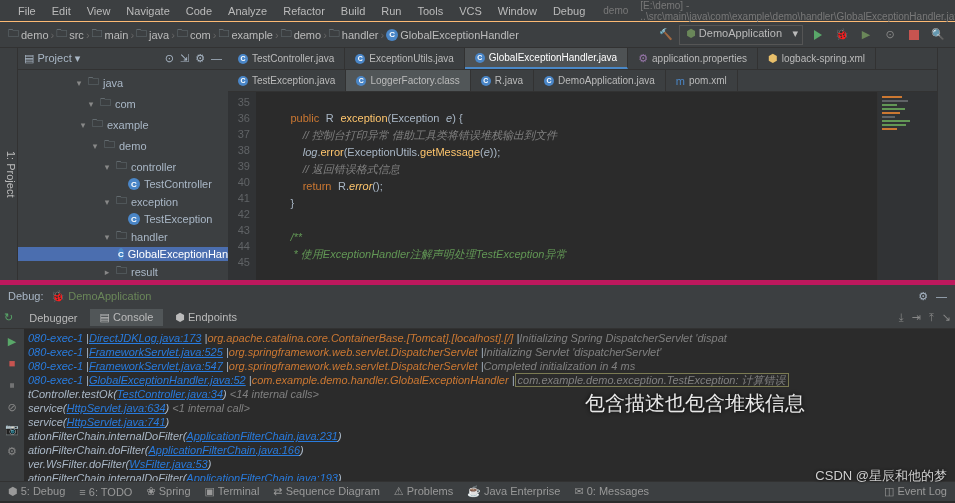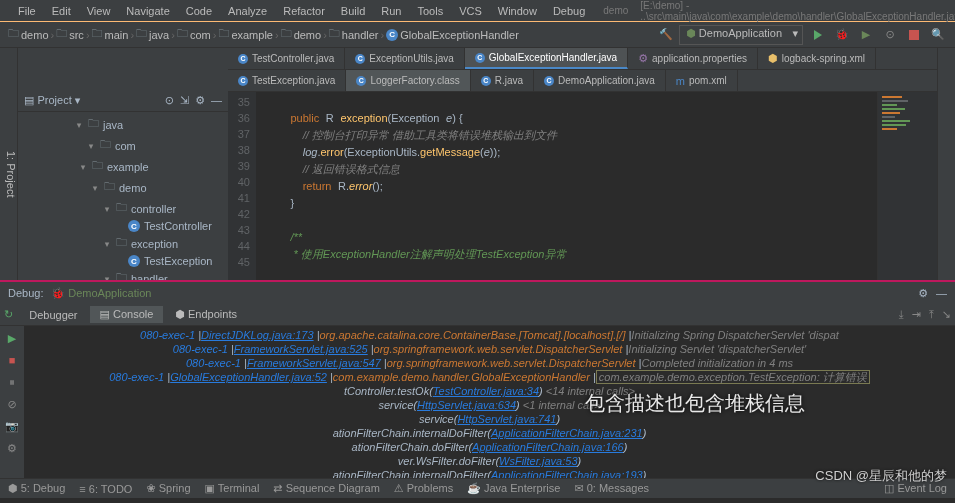--- a/index.html
+++ b/index.html
@@ -11,21 +11,21 @@
 .toolbar { height:26px; background:#3c3f41; display:flex; align-items:center; padding:0 8px; border-bottom:1px solid #323232; }
 .crumb { display:flex; align-items:center; gap:2px; color:#bbb; }
 .crumb .sep { color:#666; }
 .crumb .icon-folder { color:#87939a; }
 .run-config { margin-left:auto; display:flex; align-items:center; gap:6px; }
 .run-select { background:#3c3f41; border:1px solid #555; color:#bbb; padding:1px 20px 1px 6px; height:20px; position:relative; }
 .run-btn { width:18px; height:18px; display:flex; align-items:center; justify-content:center; }
 .main { display:flex; height:232px; }
 .left-gutter { width:18px; background:#3c3f41; border-right:1px solid #323232; writing-mode:vertical-rl; text-align:center; padding-top:20px; color:#bbb; }
 .project-panel { width:210px; background:#3c3f41; display:flex; flex-direction:column; }
-.panel-header { height:22px; display:flex; align-items:center; padding:0 6px; border-bottom:1px solid #323232; gap:4px;margin-top:42px; }
+.panel-header { height:22px; display:flex; align-items:center; padding:0 6px; border-bottom:1px solid #323232; gap:4px; }
 .tree { flex:1; overflow:hidden; padding:2px 0; }
 .tree-item { display:flex; align-items:center; gap:4px; padding:1px 0; white-space:nowrap; }
 .tree-item.selected { background:#4b6eaf; color:#fff; }
 .arrow { width:10px; display:inline-block; text-align:center; color:#888; font-size:9px; }
 .folder { color:#87939a; }
 .class-icon { width:12px; height:12px; border-radius:50%; background:#4a86c7; color:#fff; display:inline-flex; align-items:center; justify-content:center; font-size:8px; font-weight:bold; }
 .editor-area { flex:1; display:flex; flex-direction:column; background:#2b2b2b; position:relative; }
 .tabs-row { display:flex; background:#3c3f41; height:22px; border-bottom:1px solid #323232; overflow:hidden; }
 .tab { padding:3px 10px; color:#bbb; display:flex; align-items:center; gap:4px; border-right:1px solid #323232; font-size:10px; white-space:nowrap; }
 .tab.active { background:#4e5254; color:#fff; border-bottom:2px solid #4a88c7; }
@@ -36,21 +36,21 @@
 .kw { color:#cc7832; }
 .cmt { color:#808080; font-style:italic; }
 .doc { color:#629755; font-style:italic; }
 .fn { color:#ffc66d; }
 .cls { color:#a9b7c6; }
 .param { color:#a9b7c6; font-style:italic; }
 .breadcrumb-bottom { height:20px; background:#3c3f41; border-top:1px solid #323232; padding:2px 10px; color:#888; font-size:10px; }
 .right-gutter { width:18px; background:#3c3f41; border-left:1px solid #323232; }
 .minimap { width:60px; background:#313335; border-left:1px solid #323232; padding:4px; }
 .mm-line { height:2px; margin-bottom:2px; }
-.debug-panel { border-top:2px solid #be185d;text-align:center; }
+.debug-panel { border-top:5px solid #be185d; }
 .debug-header { height:22px; background:#3c3f41; display:flex; align-items:center; padding:0 8px; gap:8px; }
 .debug-tabs { height:22px; background:#3c3f41; display:flex; align-items:center; padding:0 4px; gap:2px; border-bottom:1px solid #323232; }
 .dbg-tab { padding:2px 10px; color:#bbb; }
 .dbg-tab.active { background:#515658; }
 .console { background:#2b2b2b; height:152px; display:flex; }
 .console-gutter { width:24px; background:#3c3f41; display:flex; flex-direction:column; align-items:center; padding-top:4px; gap:6px; }
 .console-btn { width:16px; height:16px; color:#888; display:flex; align-items:center; justify-content:center; }
 .console-text { flex:1; font-family:Consolas,monospace; font-size:10.5px; line-height:14px; padding:2px 4px; overflow:hidden; position:relative; white-space:pre;font-style:italic; }
 .console-text .thr { color:#287bde; }
 .console-text .link { color:#287bde; text-decoration:underline; }

